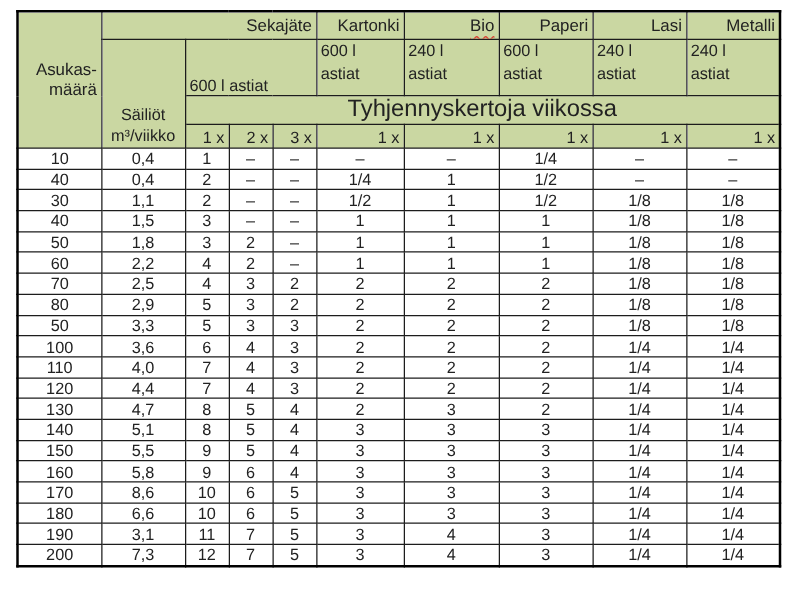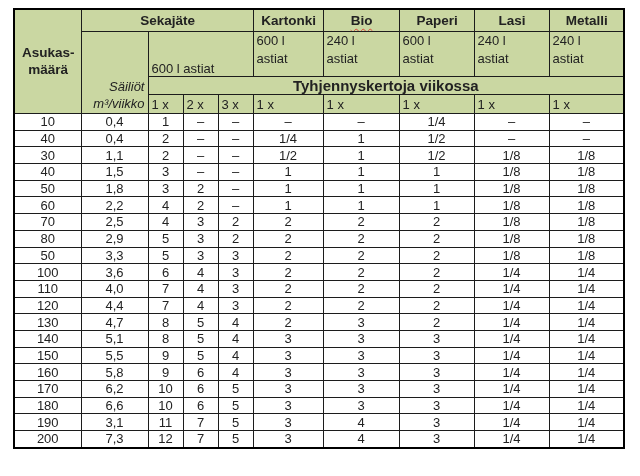--- a/index.html
+++ b/index.html
@@ -15,48 +15,48 @@
   }
   table.waste th, table.waste td{
     border:1px solid #1c1c1c;
     padding:0 3px;
     color:#222;
     overflow:hidden;
   }
   thead th, thead td{ background:var(--header-bg,#cad7a2); }
   
   tr.r1 th{
-    font-weight:bold;font-size:13.5px;text-align:center;
+    font-weight:normal;font-size:13.5px;text-align:right;
     height:21px;padding-left:4px;vertical-align:middle;
   }
   th.asukas{
     vertical-align:middle;text-align:left;
     font-size:13.5px;line-height:1.2;font-weight:bold;padding-left:4px;
   }
   
   tr.r2 td{ height:44px;margin-left:38px; }
   td.container{
     vertical-align:top;text-align:left;font-size:13px;line-height:1.35;
     white-space:pre-line;padding:1px 3px;
   }
   td.container-wide{
     vertical-align:bottom;text-align:left;font-size:13px;
     padding:0 3px 6px 4px;white-space:nowrap;
   }
   td.sailiot{
-    vertical-align:bottom;text-align:right;font-size:13px;line-height:1.3;
-    white-space:pre-line;padding:1px 3px 1px 4px;font-style:italic;
+    vertical-align:bottom;text-align:center;font-size:13px;line-height:1.3;
+    white-space:pre-line;padding:1px 3px 1px 4px;
   }
   
   td.banner{
-    font-weight:bold;font-size:15px;text-align:center;height:16px;
+    font-weight:normal;font-size:19px;text-align:center;height:16px;
     vertical-align:middle;
   }
   
-  tr.r4 td{ text-align:left;font-size:13px;height:18px;vertical-align:middle; }
+  tr.r4 td{ text-align:right;font-size:13px;height:18px;vertical-align:middle; }
   
   tbody td{
     text-align:center;font-size:13px;height:15.7px;line-height:1;
     color:#333;background:#fff;vertical-align:middle;
     border-top:2px solid var(--row-line,#3f3f3f);
   }
   .spell{
     text-decoration-line:underline;
     text-decoration-style:wavy;
     text-decoration-color:var(--spell-red,#d84b3a);
@@ -311,21 +311,21 @@
           <td>6</td>
           <td>4</td>
           <td>3</td>
           <td>3</td>
           <td>3</td>
           <td>1/4</td>
           <td>1/4</td>
         </tr>
         <tr>
           <td>170</td>
-          <td>6,2</td>
+          <td>8,6</td>
           <td>10</td>
           <td>6</td>
           <td>5</td>
           <td>3</td>
           <td>3</td>
           <td>3</td>
           <td>1/4</td>
           <td>1/4</td>
         </tr>
         <tr>

